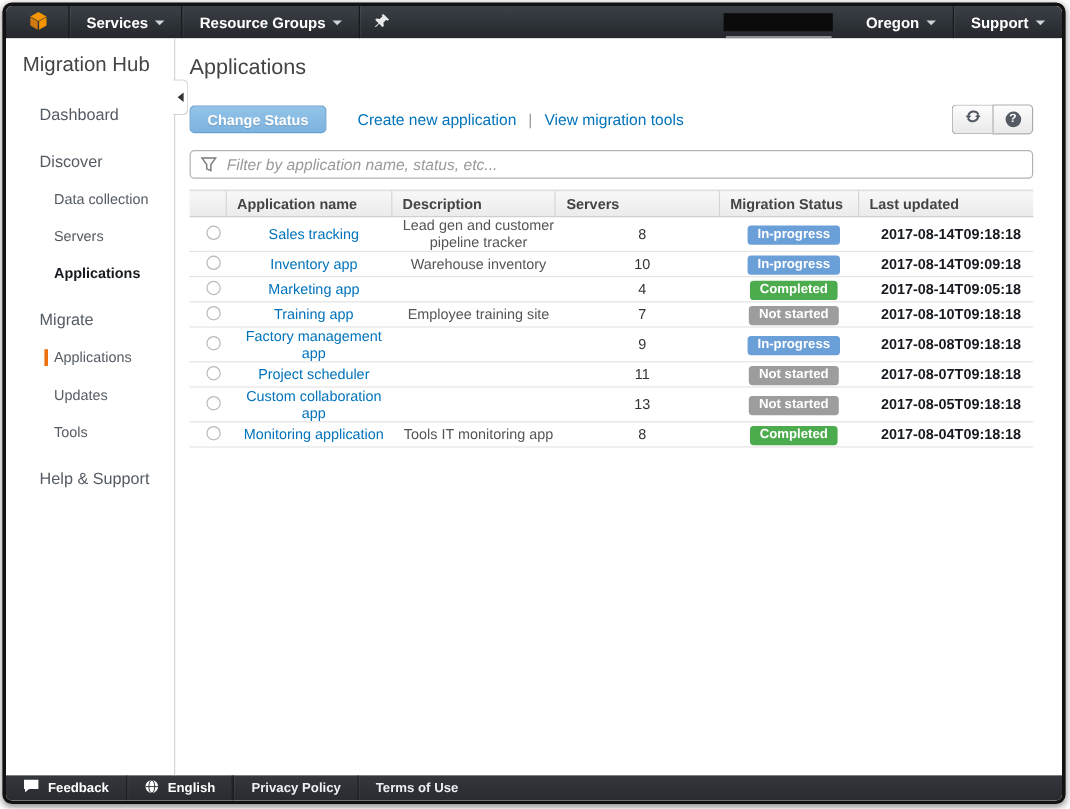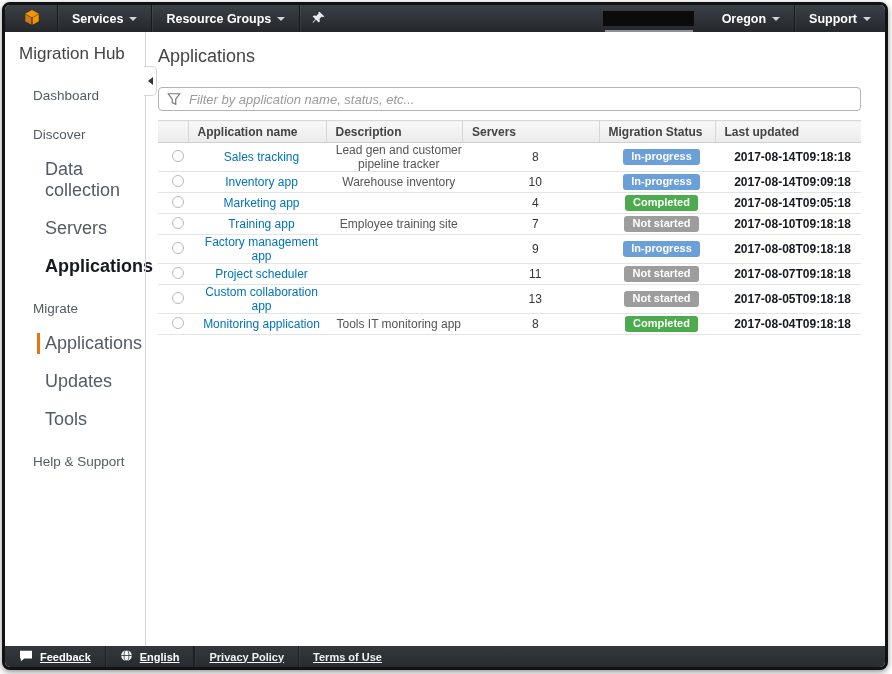--- a/index.html
+++ b/index.html
@@ -30,21 +30,21 @@
   .redact-artifact { position: absolute; left: 600px; top: 25px; width: 88px; height: 4px; background: #8d9094; }
 
   
   .body-row { flex: 1 1 auto; display: flex; position: relative; background: #fff; min-height: 0; }
 
   
   .sidebar { width: 140px; flex: 0 0 140px; padding-top: 12px; position: relative; }
   .side-title { font-size: 17px; color: #444; padding-left: 14px; cursor: pointer; }
   .side-item { color: #545b64; cursor: pointer; }
   .side-item.lvl1 { font-size: 13.5px; margin: 24px 0 0 28px; }
-  .side-item.lvl2 { font-size: 18px; margin: 17px 0 0 40px; }
+  .side-item.lvl2 { font-size: 12px; margin: 17px 0 0 40px; }
   .side-item.bold { font-weight: bold; color: #16191f; }
   .side-item.active { border-left: 3px solid #ec7211; padding-left: 5px; margin-left: 32px; }
   .side-divider { width: 1px; background: #d5d5d5; position: relative; flex: 0 0 1px; }
   .collapse-tab {
     position: absolute; left: -1px; top: 34px; width: 13px; height: 30px;
     background: #fff; border: 1px solid #d5d5d5; border-left: none;
     border-radius: 0 5px 5px 0; cursor: pointer; display:flex; align-items:center; justify-content:center;
   }
   .tri-left { width: 0; height: 0; border-top: 4px solid transparent; border-bottom: 4px solid transparent; border-right: 5px solid #333; }
 
@@ -100,21 +100,21 @@
   td.c-servers { text-align: right; padding-right: 24px; color: #333; }
   td.c-updated { color: #16191f; font-weight: bold; }
   .badge {
     display: inline-block; color: #fff; font-size: 11px; font-weight: bold;
     padding: 2px 8px 3px; border-radius: 3px; line-height: 11px;
   }
 
   
   .footer {
     flex: 0 0 21px; height: 21px; background: linear-gradient(#34383d, #282c31);
-    display: flex; align-items: center; color: #fff; font-size: 11px; text-decoration: underline;
+    display: flex; align-items: center; color: #fff; font-size: 11px;
   }
   .foot-item { display: flex; align-items: center; gap: 7px; padding: 0 14px; font-weight: bold; cursor: pointer; height: 21px; }
   .foot-sep { width: 1px; height: 21px; background: #1d2023; box-shadow: 1px 0 0 rgba(255,255,255,.05); }
   .foot-copy { margin-left: auto; color: #9ba1a7; font-weight: normal; font-size: 11px; padding-right: 14px; }
   .foot-link { font-weight: bold; color: #eef0f2; }
 </style>
 </head>
 <body>
 
 <div class="window">
@@ -181,20 +181,39 @@
     </div>
     <div class="side-divider">
       <div class="collapse-tab">
         <span class="tri-left"></span>
       </div>
     </div>
 
     <div class="main">
       <div class="page-title">Applications</div>
 
+      <div class="toolbar">
+        <button class="btn-primary-dim">Change Status</button>
+        <a class="plain-link link1">Create new application</a>
+        <span class="link-sep">|</span>
+        <a class="plain-link">View migration tools</a>
+        <div class="btn-group">
+          <div class="icon-btn">
+            <span>
+              <svg width="14" height="14" viewBox="0 0 16 16">
+                <path d="M13.8 5.6A6.2 6.2 0 0 0 2.3 7.4H0.8l2.7 3.2 2.7-3.2H4.3a4.3 4.3 0 0 1 7.7-1.2z" fill="#545b64"></path>
+                <path d="M2.2 10.4a6.2 6.2 0 0 0 11.5-1.8h1.5l-2.7-3.2-2.7 3.2h1.9a4.3 4.3 0 0 1-7.7 1.2z" fill="#545b64"></path>
+              </svg>
+            </span>
+          </div>
+          <div class="icon-btn">
+            <span class="help-circle">?</span>
+          </div>
+        </div>
+      </div>
 
       <div class="filter-wrap">
         <span class="funnel">
           <svg width="14" height="14" viewBox="0 0 16 16">
             <path d="M1.5 2h13L10 8.2V14l-4-1.8V8.2z" fill="none" stroke="#7a7a7a" stroke-width="1.4"></path>
           </svg>
         </span>
         <input class="filter-input" type="text" placeholder="Filter by application name, status, etc..." style="">
       </div>
 

